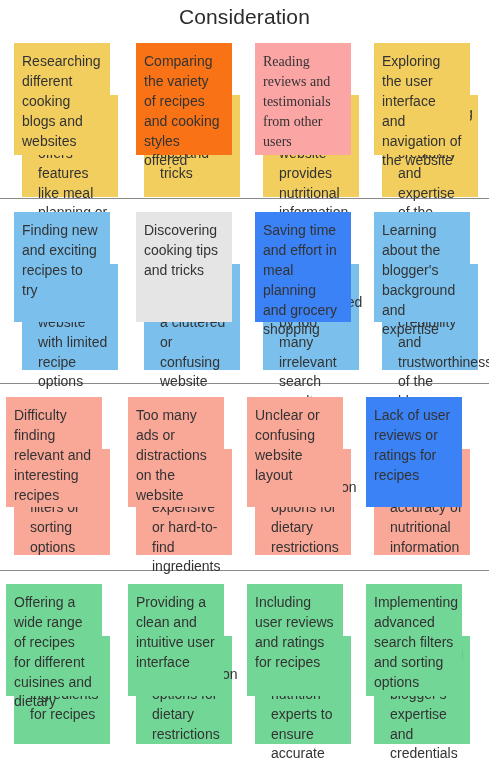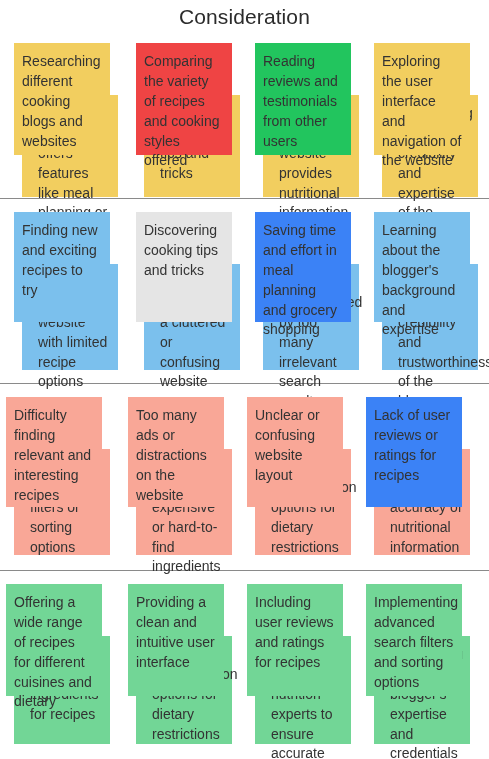--- a/index.html
+++ b/index.html
@@ -105,29 +105,29 @@
   <div class="row" style="top:43px; height:154px;">
     <div class="col" style="left:14px;">
       <div class="card card-top" style="height:112px; background:#f2ce5f;">
         <span class="card-text">Researching different cooking blogs and websites</span>
       </div>
       <div class="card card-bottom" style="height:102px; background:#f2ce5f;">
         <span class="card-text">Checking if the website offers features like meal planning or grocery list</span>
       </div>
     </div>
     <div class="col" style="left:136px;">
-      <div class="card card-top" style="height:112px; background:#ef4444;">
+      <div class="card card-top" style="height:112px; background:#f97316;">
         <span class="card-text">Comparing the variety of recipes and cooking styles offered</span>
       </div>
       <div class="card card-bottom" style="height:102px; background:#f2ce5f;">
         <span class="card-text">Looking for cooking tips and tricks</span>
       </div>
     </div>
     <div class="col" style="left:255px;">
-      <div class="card card-top" style="height:112px; background:#22c55e;">
+      <div class="card card-top" style="height:112px; background:#fca5a5;font-family:Liberation Serif, serif;">
         <span class="card-text">Reading reviews and testimonials from other users</span>
       </div>
       <div class="card card-bottom" style="height:102px; background:#f2ce5f;">
         <span class="card-text">Finding out if the website provides nutritional information for recipes</span>
       </div>
     </div>
     <div class="col" style="left:374px;">
       <div class="card card-top" style="height:112px; background:#f2ce5f;">
         <span class="card-text">Exploring the user interface and navigation of the website</span>
       </div>

